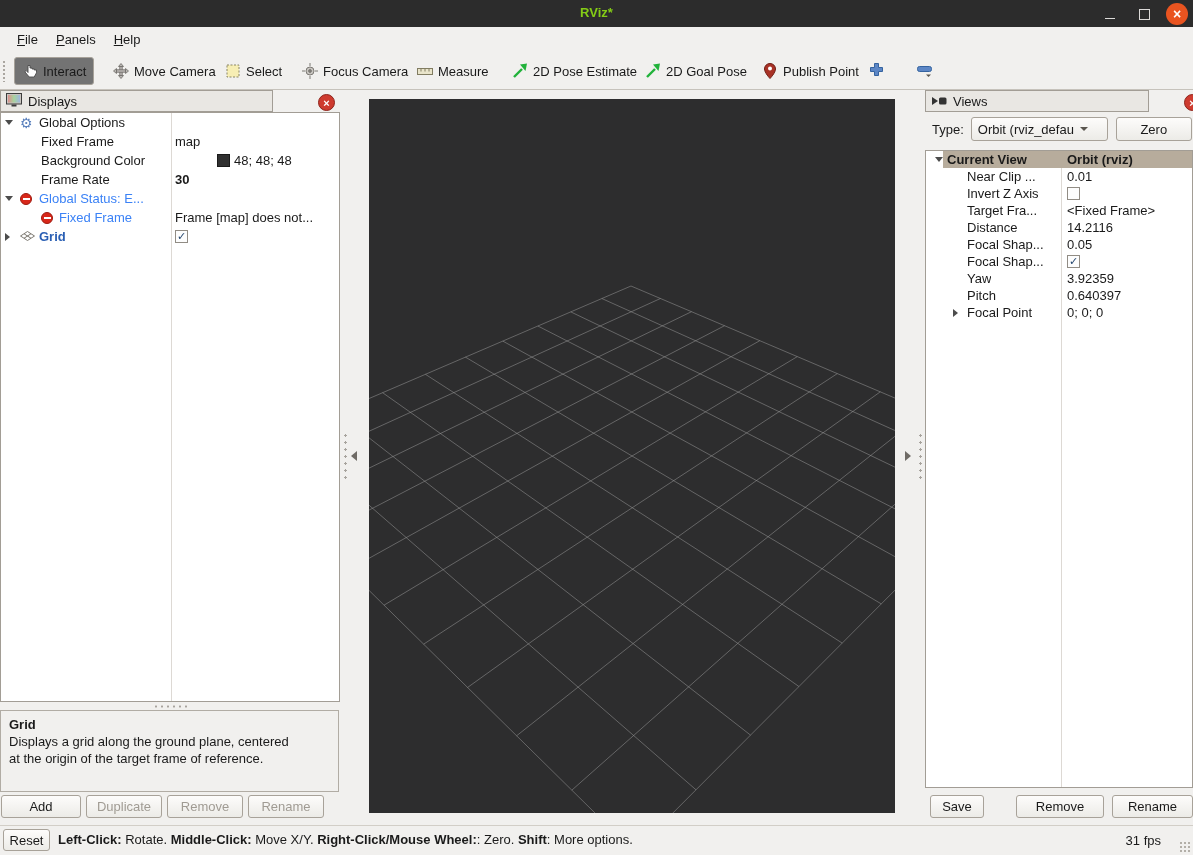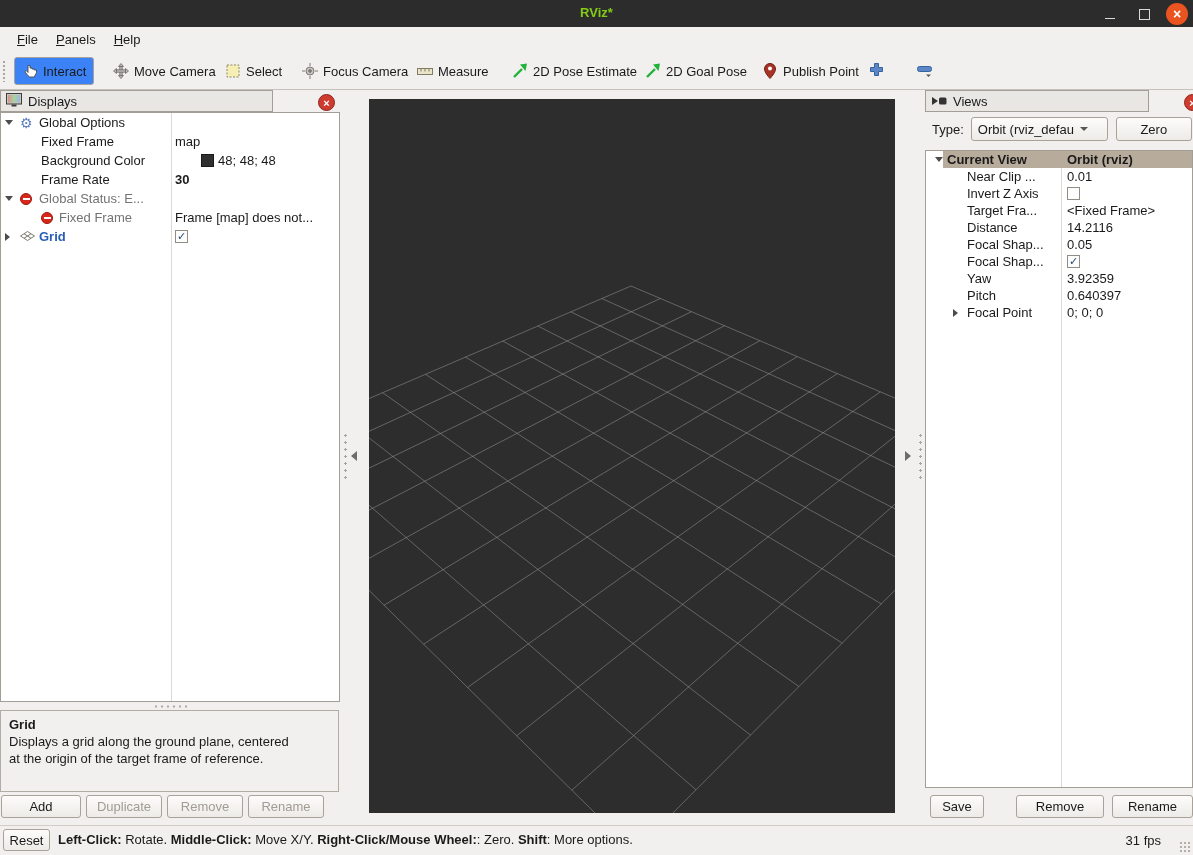--- a/index.html
+++ b/index.html
@@ -13,21 +13,21 @@
   .btn-max{right:38px;}  .btn-max span{display:block;width:9px;height:9px;border:1px solid #dcdad8;}
   .btn-close{right:5px;background:#e95420;border-radius:50%;color:#fff;font-size:14px;font-weight:bold;}
   
   .menubar{position:absolute;left:0;top:27px;width:100%;height:25px;display:flex;align-items:center;padding-left:8px;box-sizing:border-box;}
   .menu-item{padding:3px 9px;}
   
   .toolbar{position:absolute;left:0;top:52px;width:100%;height:38px;border-bottom:1px solid #c6c2bb;box-sizing:border-box;}
   .tb-grip{position:absolute;left:2px;top:8px;width:5px;height:22px;
      background-image:radial-gradient(circle,#aaa6a0 1px,transparent 1.2px);background-size:4px 4px;}
   .tool{position:absolute;top:5px;height:28px;display:flex;align-items:center;gap:5px;padding:0 7px;box-sizing:border-box;white-space:nowrap;}
-  .tool.active{background:#3b82f6;border:1px solid #a7a29a;border-radius:3px;}
+  .tool.active{background:#737373;border:1px solid #a7a29a;border-radius:3px;}
   .tool .ticon{display:inline-flex;width:16px;height:16px;align-items:center;justify-content:center;}
   .plusminus{position:absolute;top:8px;width:24px;height:22px;display:flex;align-items:center;justify-content:center;}
   
   .btn{position:absolute;height:23px;border:1px solid #a8a299;border-radius:3px;
        background:linear-gradient(#fdfcfb,#ecebe7);display:flex;align-items:center;justify-content:center;box-sizing:border-box;}
   .btn.disabled{color:#a09b93;}
   
   .main{position:absolute;left:0;top:90px;width:1193px;height:735px;}
   
   .dock-header{position:absolute;height:22px;border:1px solid #a29d95;background:#e9e7e3;
@@ -46,21 +46,21 @@
   .exp.open{border-left:4px solid transparent;border-right:4px solid transparent;border-top:5px solid #4c4c4c;}
   .exp.closed{border-top:4px solid transparent;border-bottom:4px solid transparent;border-left:5px solid #4c4c4c;}
   .checkbox{width:13px;height:13px;background:#fdfdfd;border:1px solid #918c84;box-sizing:border-box;
             display:flex;align-items:center;justify-content:center;font-family:"DejaVu Sans",sans-serif;
             font-size:11px;font-weight:bold;color:#24466e;line-height:1;}
   .swatch{width:13px;height:13px;background:#303030;border:1px solid #1a1a1a;box-sizing:border-box;}
   .err-icon{width:12px;height:12px;border-radius:50%;background:#d8271a;border:1px solid #9e1b10;
             display:flex;align-items:center;justify-content:center;box-sizing:border-box;}
   .err-icon i{display:block;width:7px;height:2px;background:#fff;}
   .gear{font-family:"DejaVu Sans",sans-serif;color:#5a80bd;font-size:14px;line-height:1;}
-  .style-error{color:#737373;}
+  .style-error{color:#3b82f6;}
   .style-display{color:#2a5fb4;font-weight:bold;}
   
   .viewport{position:absolute;left:369px;top:9px;width:526px;height:714px;background:#2d2d2e;}
   
   .vdots{position:absolute;width:3px;height:48px;
      background-image:radial-gradient(circle,#a7a39d 1px,transparent 1.2px);background-size:3px 7px;}
   .harrow{position:absolute;width:0;height:0;}
   .harrow.left{border-top:5px solid transparent;border-bottom:5px solid transparent;border-right:6px solid #6f6b66;}
   .harrow.right{border-top:5px solid transparent;border-bottom:5px solid transparent;border-left:6px solid #6f6b66;}
   .hgrip{position:absolute;width:34px;height:3px;
@@ -235,21 +235,21 @@
           <span class="tlabel" style="position: absolute; left: 38px; max-width: 130px;">Global Options</span>
         </div>
         <div class="trow" style="height: 19px;">
           <span class="tlabel" style="position: absolute; left: 40px; max-width: 128px;">Fixed Frame</span>
           <div class="tvalue" style="left: 174px; max-width: 162px; overflow: hidden;">
             <span>map</span>
           </div>
         </div>
         <div class="trow" style="height: 19px;">
           <span class="tlabel" style="position: absolute; left: 40px; max-width: 128px;">Background Color</span>
-          <div class="tvalue" style="left: 158px; max-width: 162px; overflow: hidden; padding-left: 42px;">
+          <div class="tvalue" style="left: 174px; max-width: 162px; overflow: hidden; padding-left: 42px;">
             <span class="swatch" style="background: rgb(48, 48, 48);"></span>
             <span>48; 48; 48</span>
           </div>
         </div>
         <div class="trow" style="height: 19px;">
           <span class="tlabel" style="position: absolute; left: 40px; max-width: 128px;">Frame Rate</span>
           <div class="tvalue" style="left: 174px; max-width: 162px; overflow: hidden; font-weight: bold;">
             <span>30</span>
           </div>
         </div>

